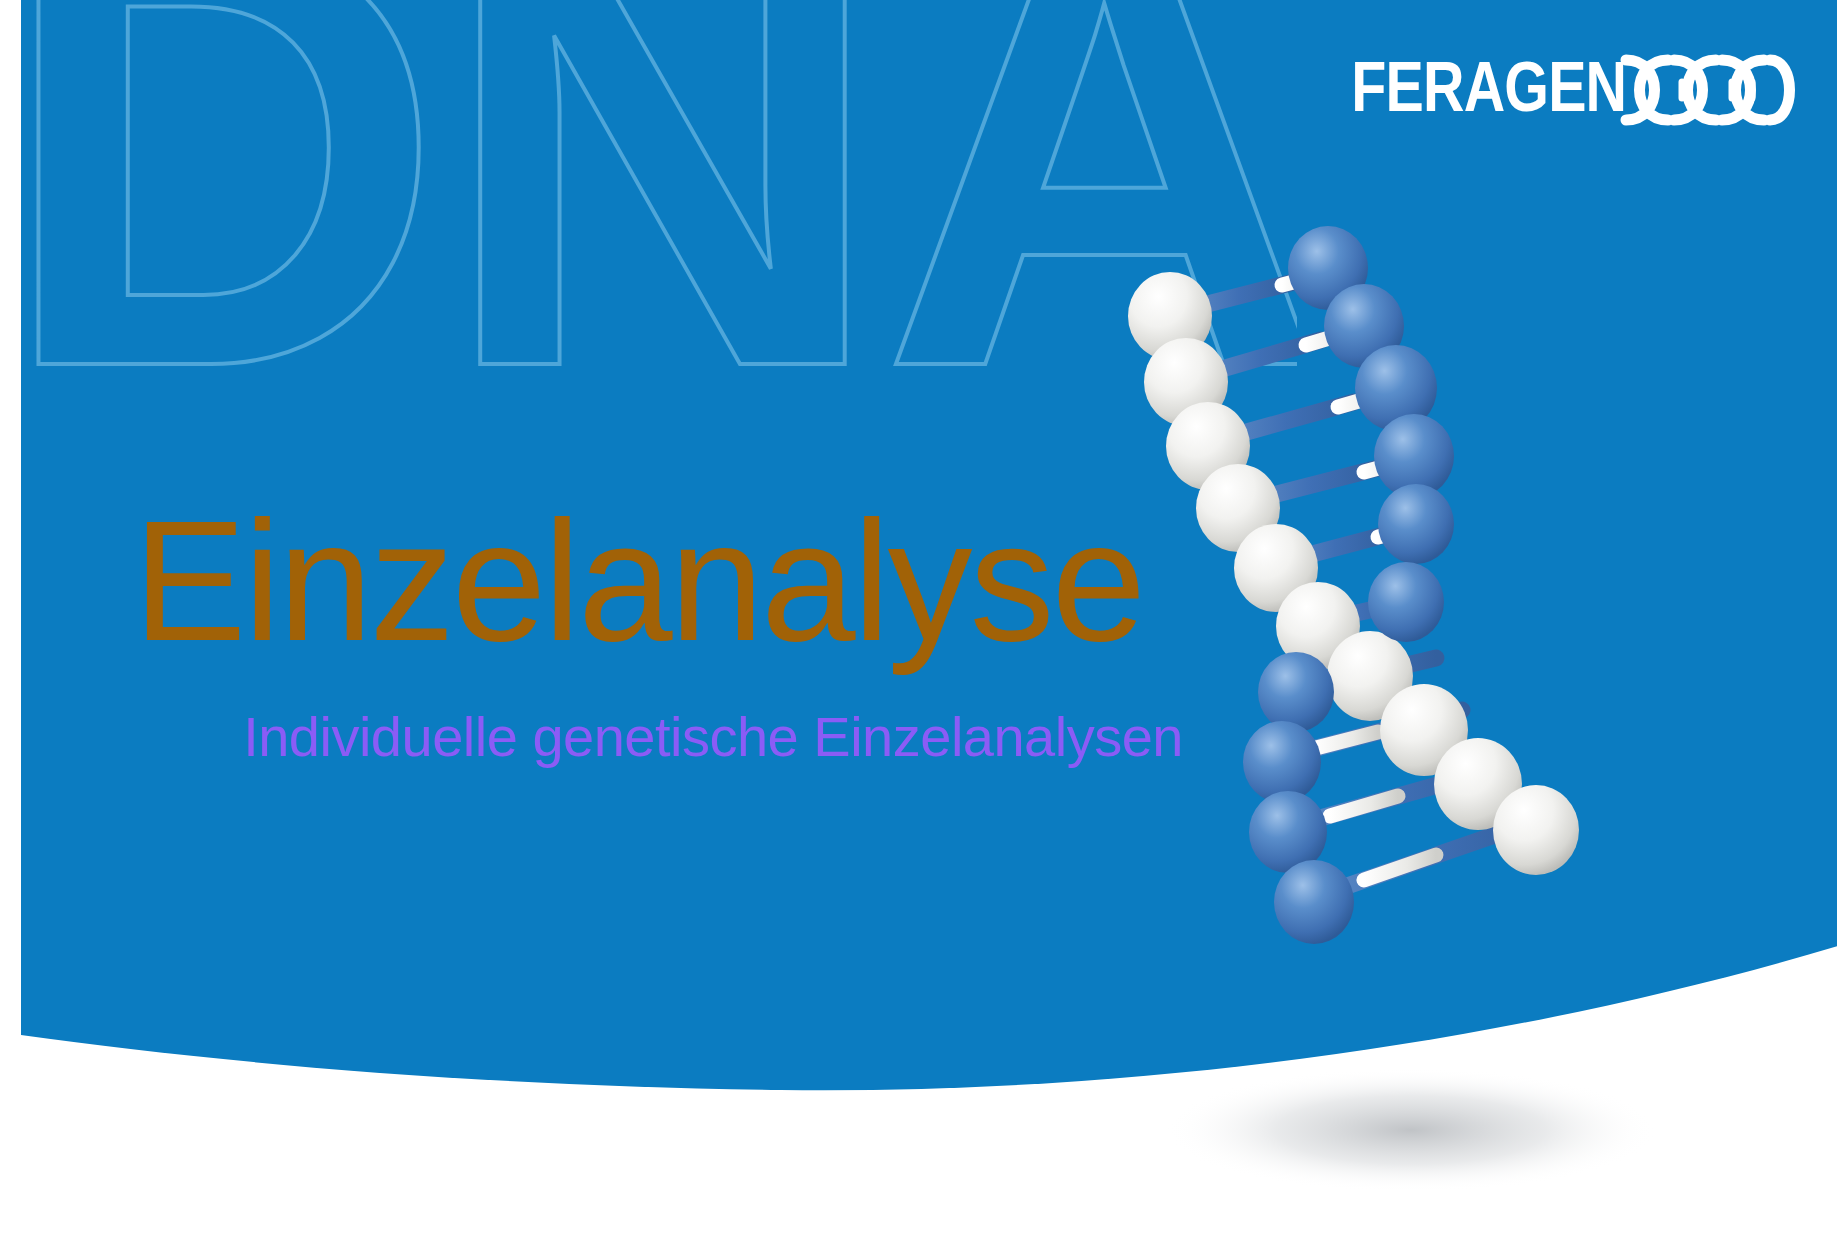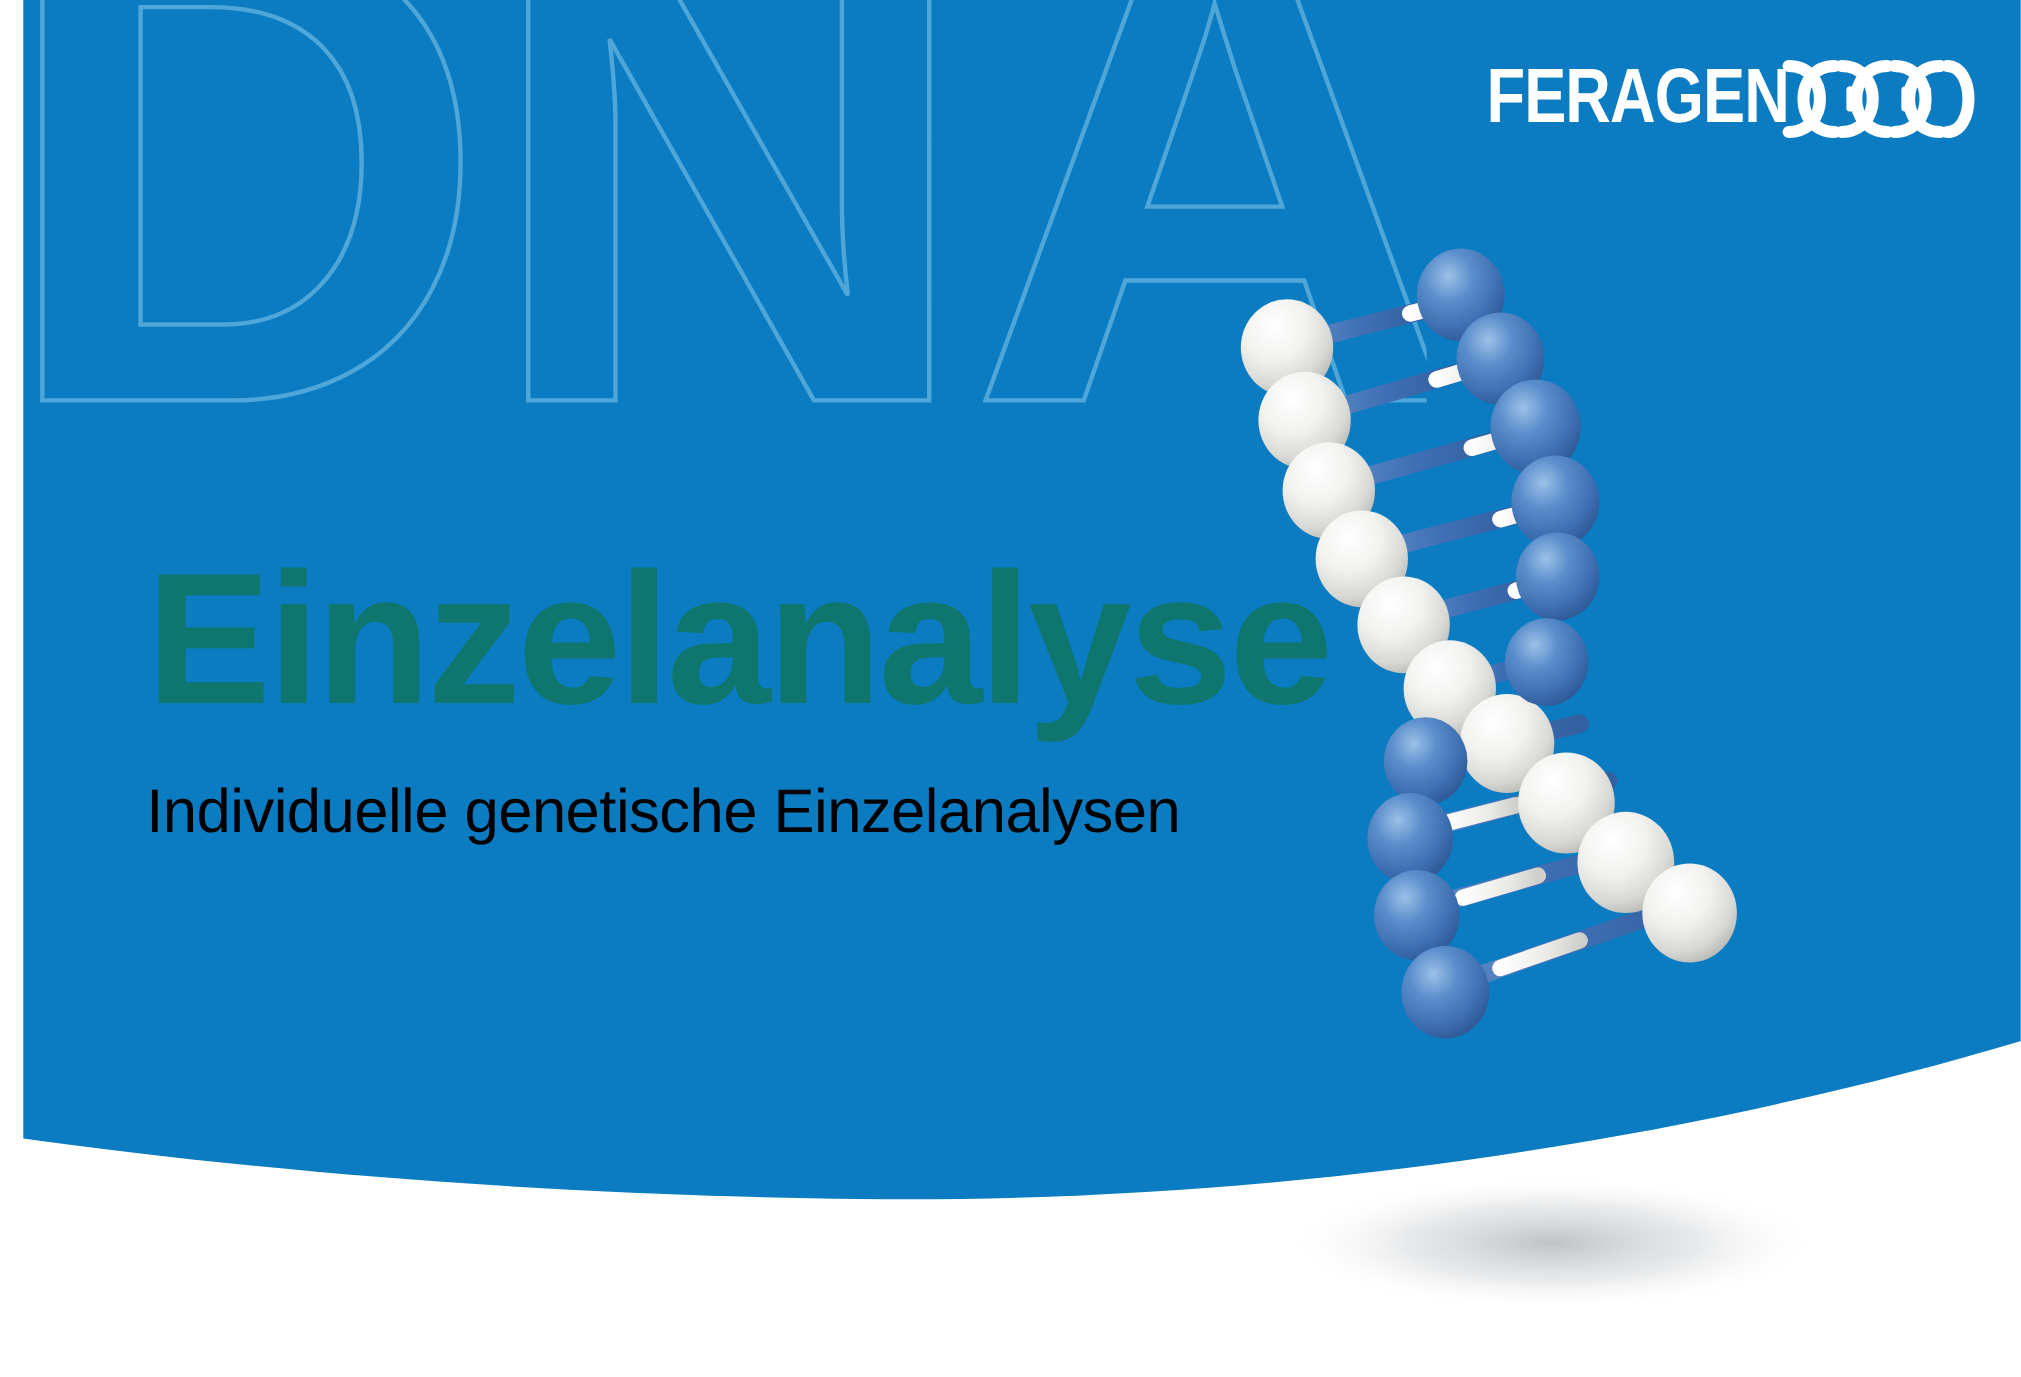--- a/index.html
+++ b/index.html
@@ -73,38 +73,39 @@
   }
 
   
   .copy {
     position: absolute;
     left: 112px;
     top: 496px;
     width: 1050px;
   }
   .headline {
-    color: #0f766e;
-    font-family: "Liberation Sans", sans-serif;
-    font-weight: bold;
+    color: #a16207;
+    font-family: "Liberation Sans", sans-serif;
+    font-weight: normal;
     font-size: 170px;
     line-height: 170px;
     letter-spacing: -3px;
     margin: 0;
     white-space: nowrap;
   }
   .subhead {
-    color: #000000;
+    color: #8b5cf6;
     font-family: "Liberation Sans", sans-serif;
     font-weight: normal;
     font-size: 56px;
     line-height: 62px;
     letter-spacing: -0.5px;
     margin: 40px 0 0 0;
     white-space: nowrap;
+    text-align: right;
   }
 
   
   .dna-model {
     position: absolute;
     left: 1085px;
     top: 190px;
     width: 560px;
     height: 810px;
     pointer-events: none;

